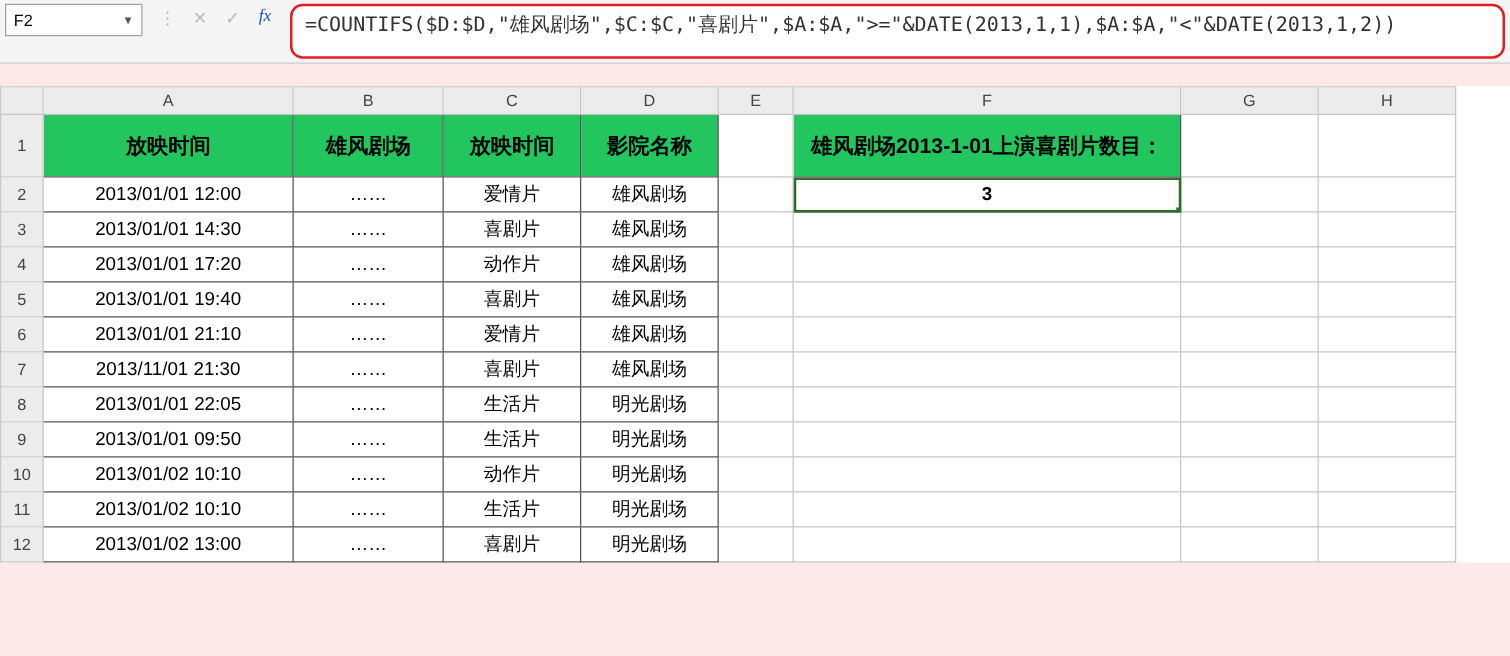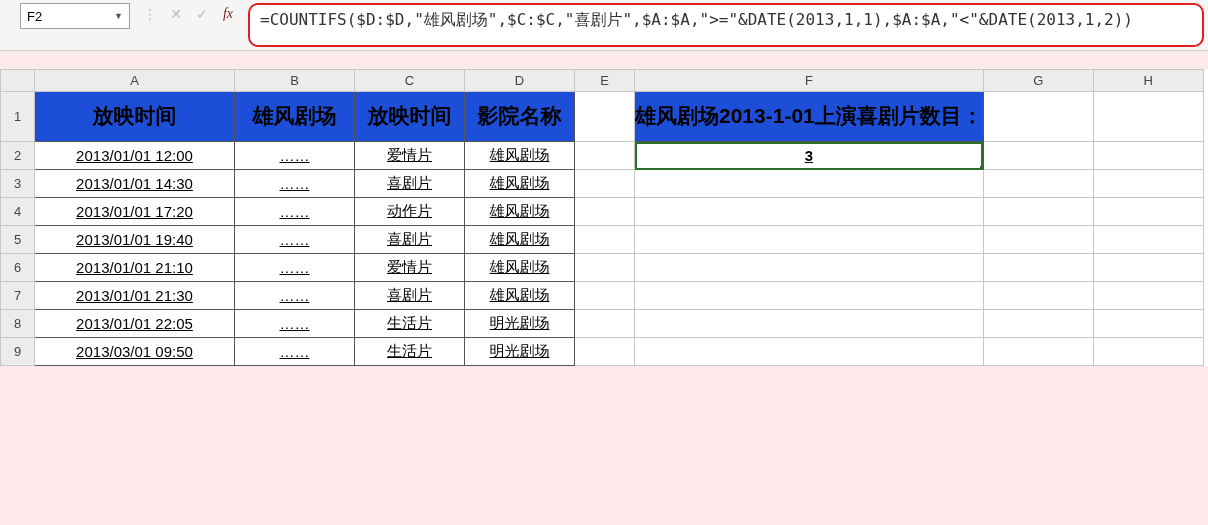--- a/index.html
+++ b/index.html
@@ -23,37 +23,36 @@
   .name-box {
     background: #fff;
     border: 1px solid #a0a0a0;
     width: 110px;
     height: 22px;
     display: flex;
     align-items: center;
     justify-content: space-between;
     padding: 12px 6px;
     font-size: 13px;
-    margin-left: 16px;
   }
   .name-box .dd {
     font-size: 9px;
     color: #555;
   }
   .fb-icons {
     display: flex;
     align-items: center;
     gap: 10px;
     padding: 0 6px;
     color: #888;
     font-size: 14px;
     height: 22px;
   }
   .fb-icons span { display:inline-flex; align-items:center; justify-content:center; width:16px; }
-  .fx { font-style: italic; font-family: "Times New Roman", serif; color:#7f1d1d; }
+  .fx { font-style: italic; font-family: "Times New Roman", serif; color:#1d4ed8; }
   .formula-box {
     flex: 1;
     border: 2px solid #e02020;
     border-radius: 10px;
     background: #fff;
     padding: 4px 10px;
     font-family: "Consolas","SimSun",monospace;
     font-size: 16px;
     color: #333;
     line-height: 1.35;
@@ -95,29 +94,29 @@
   .cell {
     height: 28px;
     padding: 0 6px;
     font-size: 15px;
     text-align: center;
     vertical-align: middle;
     background:#fff;
   }
   .tall { height: 50px; }
   .hdrcell {
-    background: #1d4ed8;
+    background: #22c55e;
     font-weight: bold;
-    font-size: 21px;
+    font-size: 17px;
     white-space: normal;
     line-height: 1.25;
     padding: 4px 6px;
     border: 1px solid #555 !important;
   }
-  .datacell { border: 1px solid #555 !important; text-decoration: underline; }
+  .datacell { border: 1px solid #555 !important; }
   .selected {
     outline: 2px solid #2a6f2a;
     outline-offset: -2px;
     position: relative;
     font-weight: bold;
   }
   .fill-handle {
     position: absolute;
     right: -3px;
     bottom: -3px;
@@ -233,21 +232,21 @@
           <td class="cell datacell">……</td>
           <td class="cell datacell">爱情片</td>
           <td class="cell datacell">雄风剧场</td>
           <td class="cell"></td>
           <td class="cell"></td>
           <td class="cell"></td>
           <td class="cell"></td>
         </tr>
         <tr>
           <th class="rowhead">7</th>
-          <td class="cell datacell">2013/01/01 21:30</td>
+          <td class="cell datacell">2013/11/01 21:30</td>
           <td class="cell datacell">……</td>
           <td class="cell datacell">喜剧片</td>
           <td class="cell datacell">雄风剧场</td>
           <td class="cell"></td>
           <td class="cell"></td>
           <td class="cell"></td>
           <td class="cell"></td>
         </tr>
         <tr>
           <th class="rowhead">8</th>
@@ -255,23 +254,56 @@
           <td class="cell datacell">……</td>
           <td class="cell datacell">生活片</td>
           <td class="cell datacell">明光剧场</td>
           <td class="cell"></td>
           <td class="cell"></td>
           <td class="cell"></td>
           <td class="cell"></td>
         </tr>
         <tr>
           <th class="rowhead">9</th>
-          <td class="cell datacell">2013/03/01 09:50</td>
+          <td class="cell datacell">2013/01/01 09:50</td>
           <td class="cell datacell">……</td>
           <td class="cell datacell">生活片</td>
+          <td class="cell datacell">明光剧场</td>
+          <td class="cell"></td>
+          <td class="cell"></td>
+          <td class="cell"></td>
+          <td class="cell"></td>
+        </tr>
+        <tr>
+          <th class="rowhead">10</th>
+          <td class="cell datacell">2013/01/02 10:10</td>
+          <td class="cell datacell">……</td>
+          <td class="cell datacell">动作片</td>
+          <td class="cell datacell">明光剧场</td>
+          <td class="cell"></td>
+          <td class="cell"></td>
+          <td class="cell"></td>
+          <td class="cell"></td>
+        </tr>
+        <tr>
+          <th class="rowhead">11</th>
+          <td class="cell datacell">2013/01/02 10:10</td>
+          <td class="cell datacell">……</td>
+          <td class="cell datacell">生活片</td>
+          <td class="cell datacell">明光剧场</td>
+          <td class="cell"></td>
+          <td class="cell"></td>
+          <td class="cell"></td>
+          <td class="cell"></td>
+        </tr>
+        <tr>
+          <th class="rowhead">12</th>
+          <td class="cell datacell">2013/01/02 13:00</td>
+          <td class="cell datacell">……</td>
+          <td class="cell datacell">喜剧片</td>
           <td class="cell datacell">明光剧场</td>
           <td class="cell"></td>
           <td class="cell"></td>
           <td class="cell"></td>
           <td class="cell"></td>
         </tr>
       </tbody>
     </table>
 </div>
 

